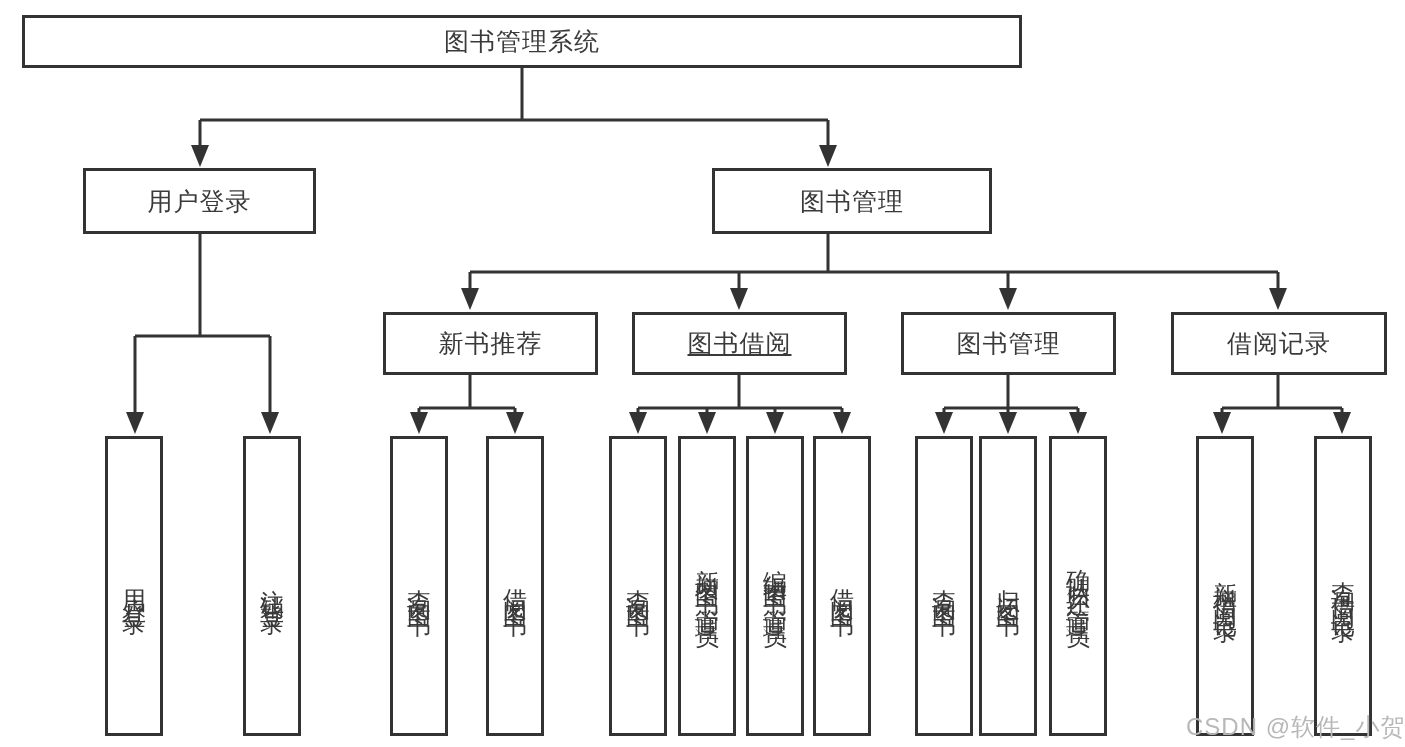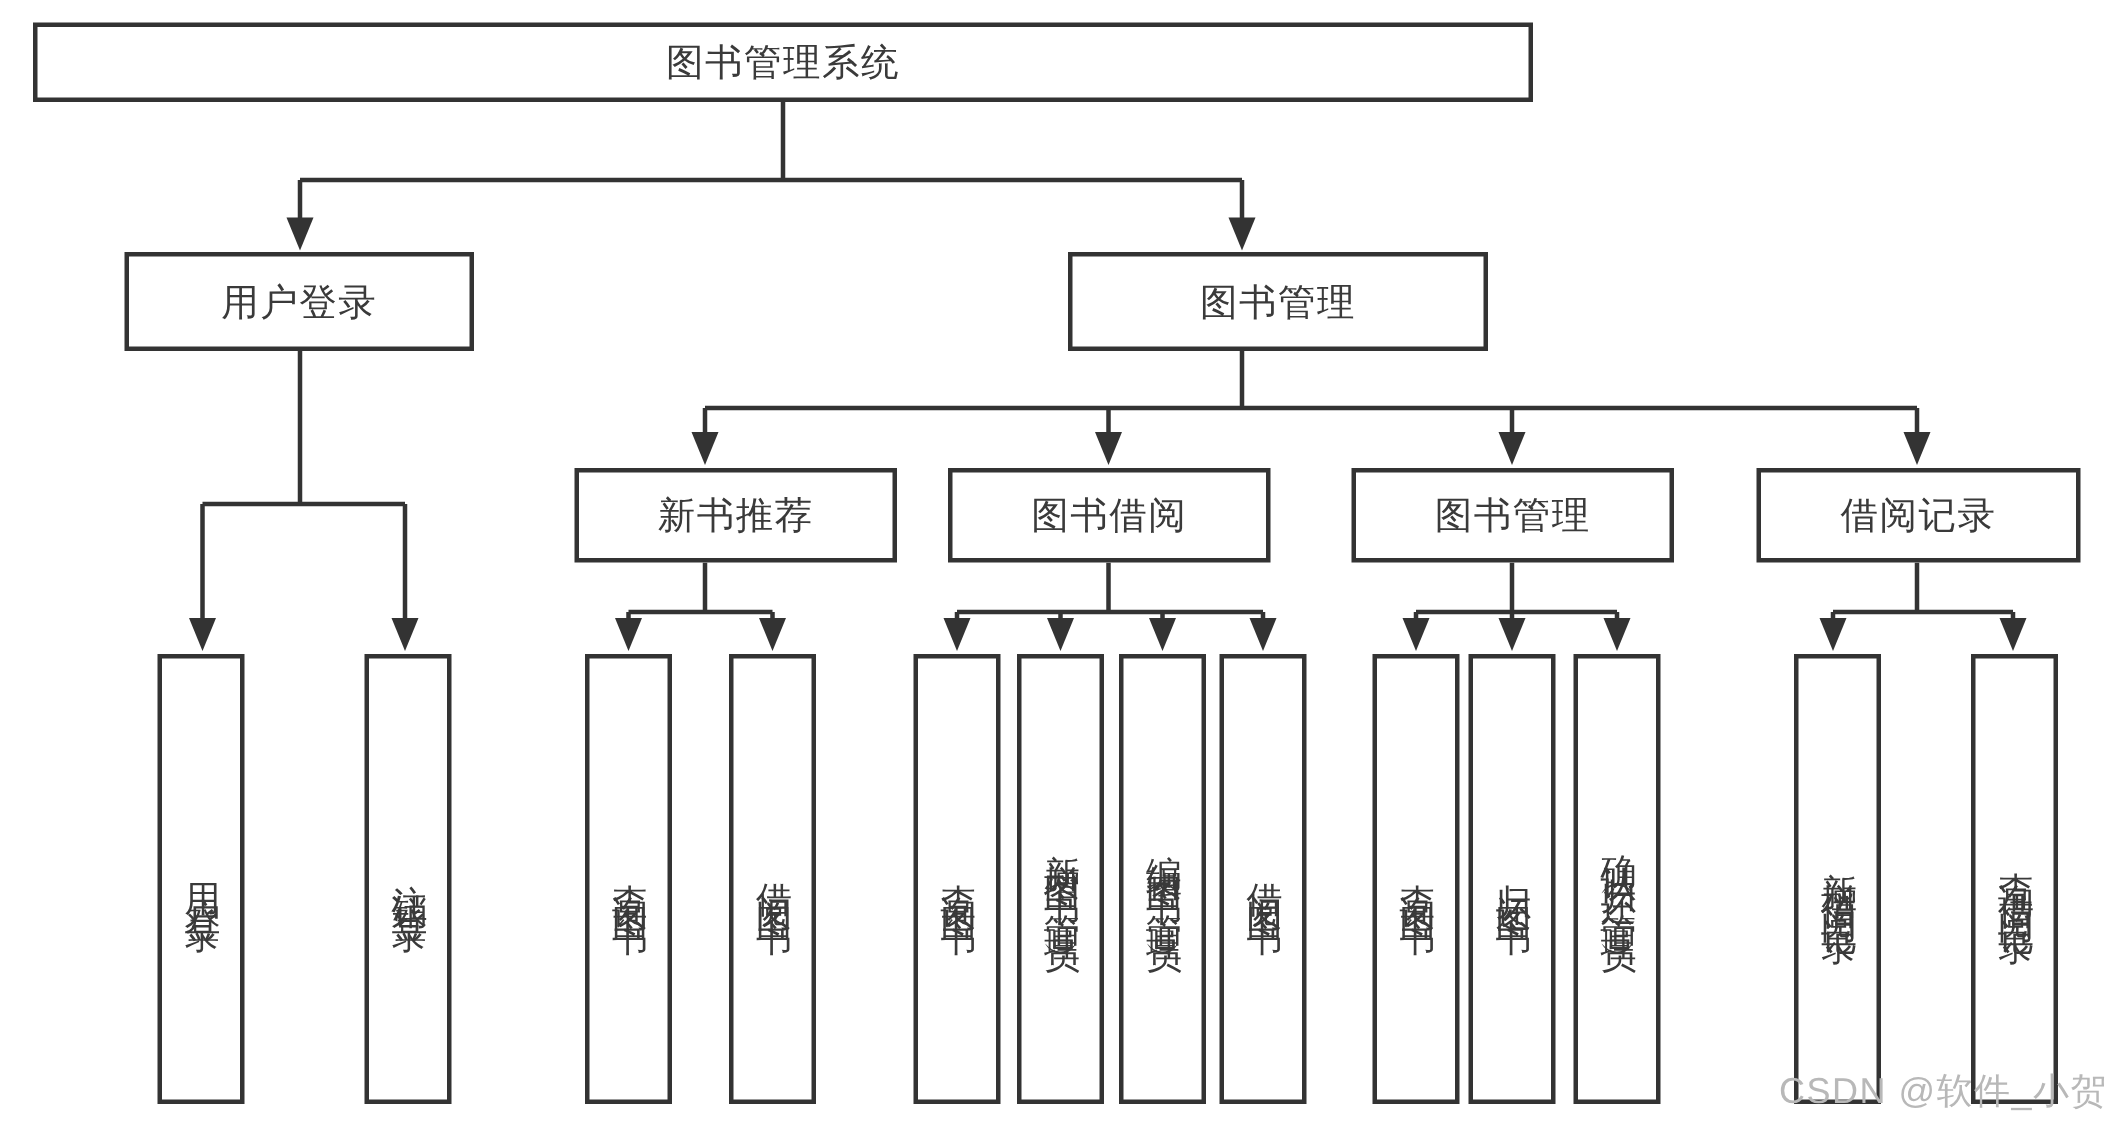--- a/index.html
+++ b/index.html
@@ -137,21 +137,21 @@
   <div class="hbox" style="left:83px; top:168px; width:233px; height:66px;">
     <span>用户登录</span>
   </div>
   <div class="hbox" style="left:712px; top:168px; width:280px; height:66px;">
     <span>图书管理</span>
   </div>
 
   <div class="hbox" style="left:383px; top:312px; width:215px; height:63px;">
     <span>新书推荐</span>
   </div>
-  <div class="hbox" style="left:632px; top:312px; width:215px; height:63px;">
+  <div class="hbox" style="left:632px; top:312px; width:215px; height:63px;text-decoration:underline;">
     <span>图书借阅</span>
   </div>
   <div class="hbox" style="left:901px; top:312px; width:215px; height:63px;">
     <span>图书管理</span>
   </div>
   <div class="hbox" style="left:1171px; top:312px; width:216px; height:63px;">
     <span>借阅记录</span>
   </div>
 
   <div class="vbox" style="left:105px;">

